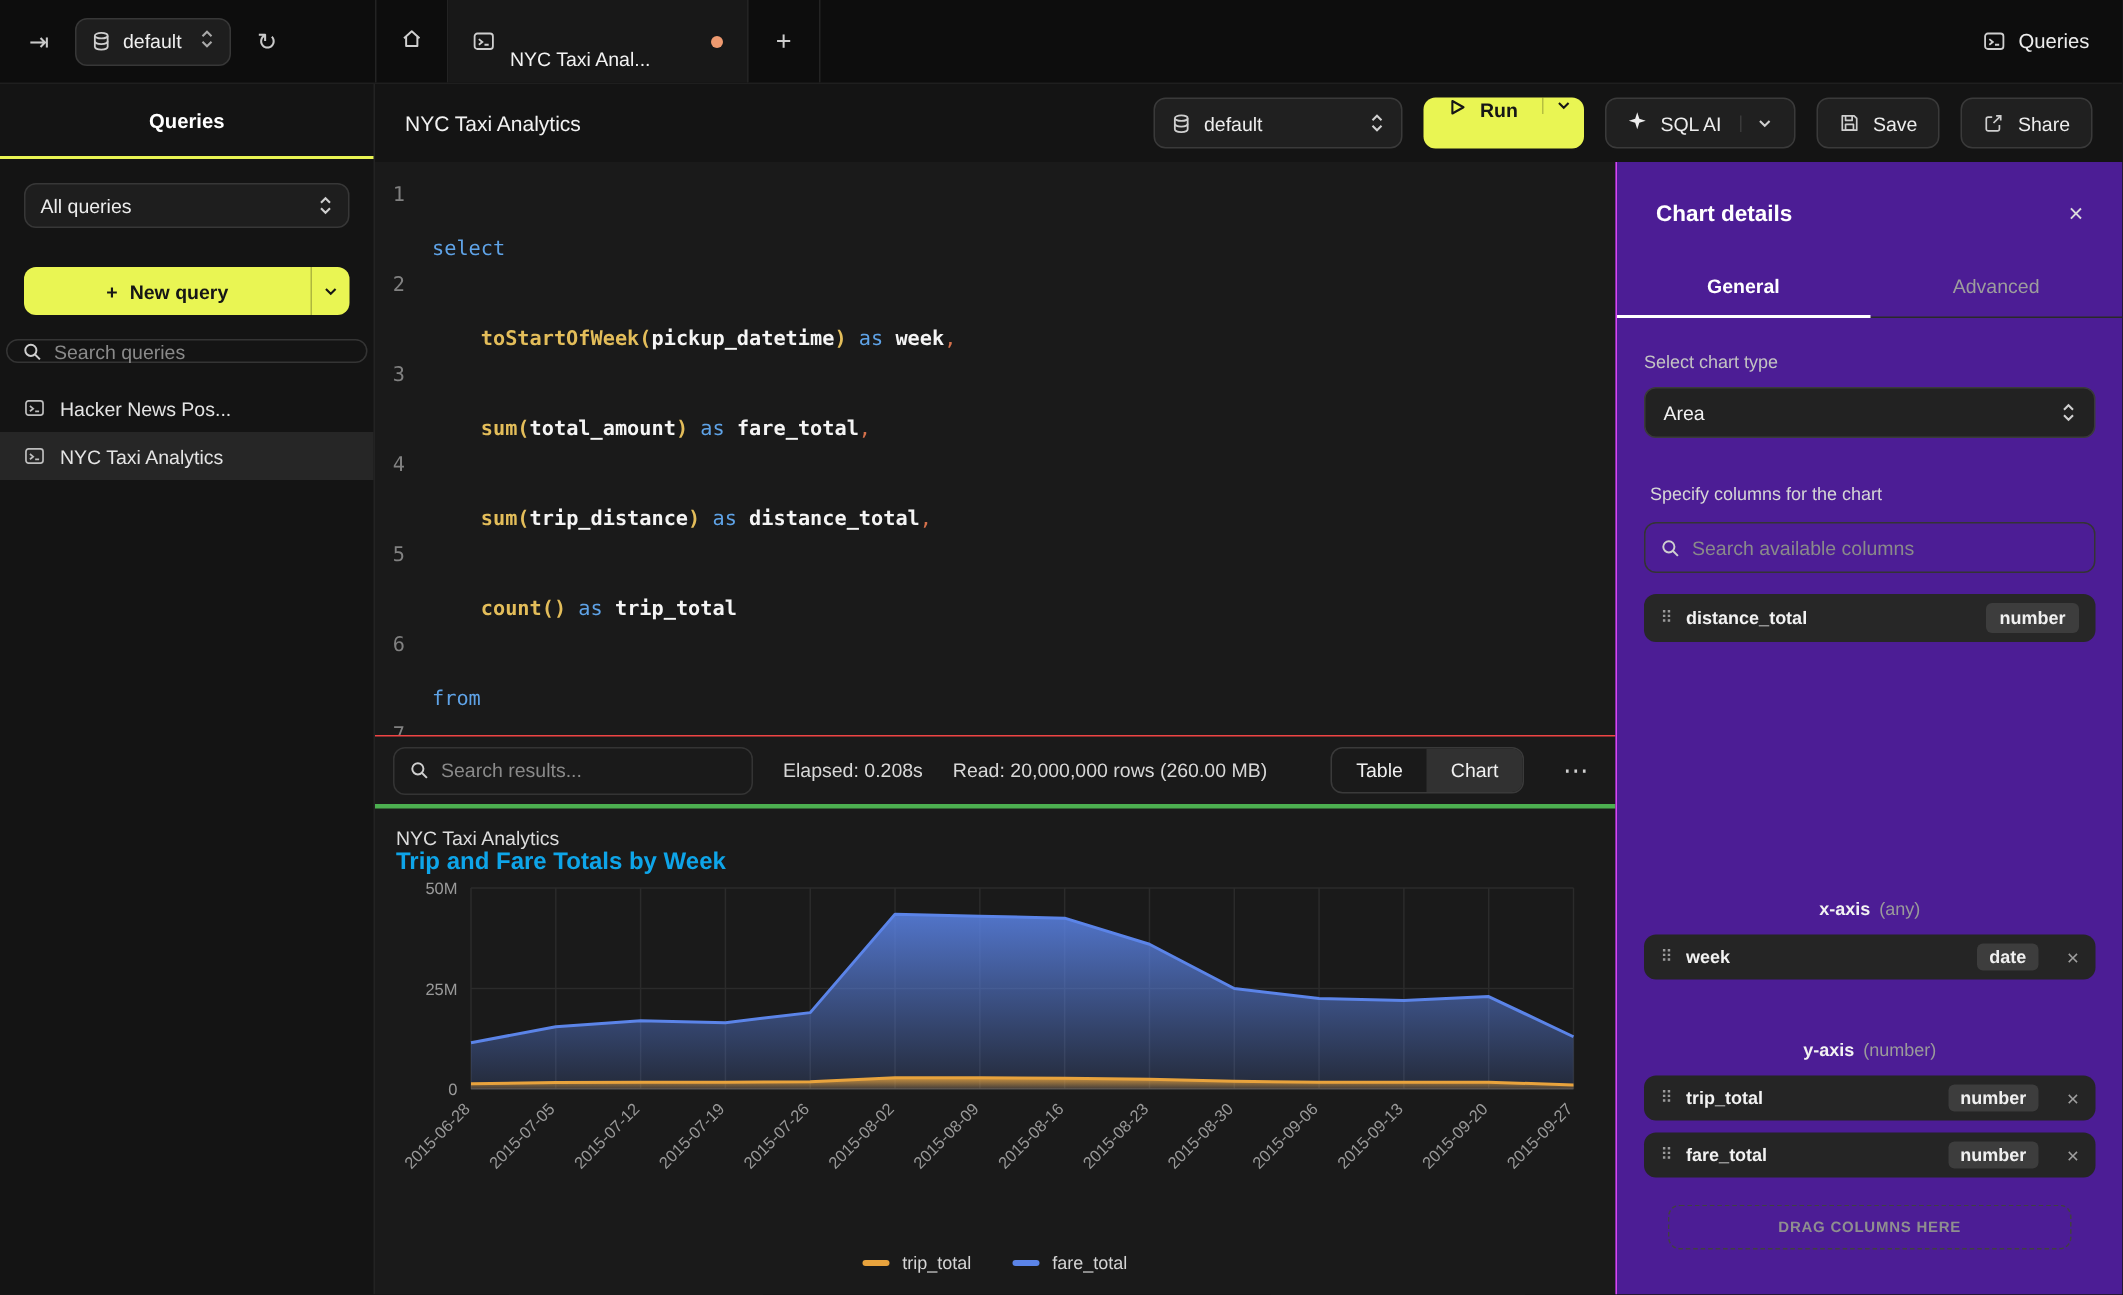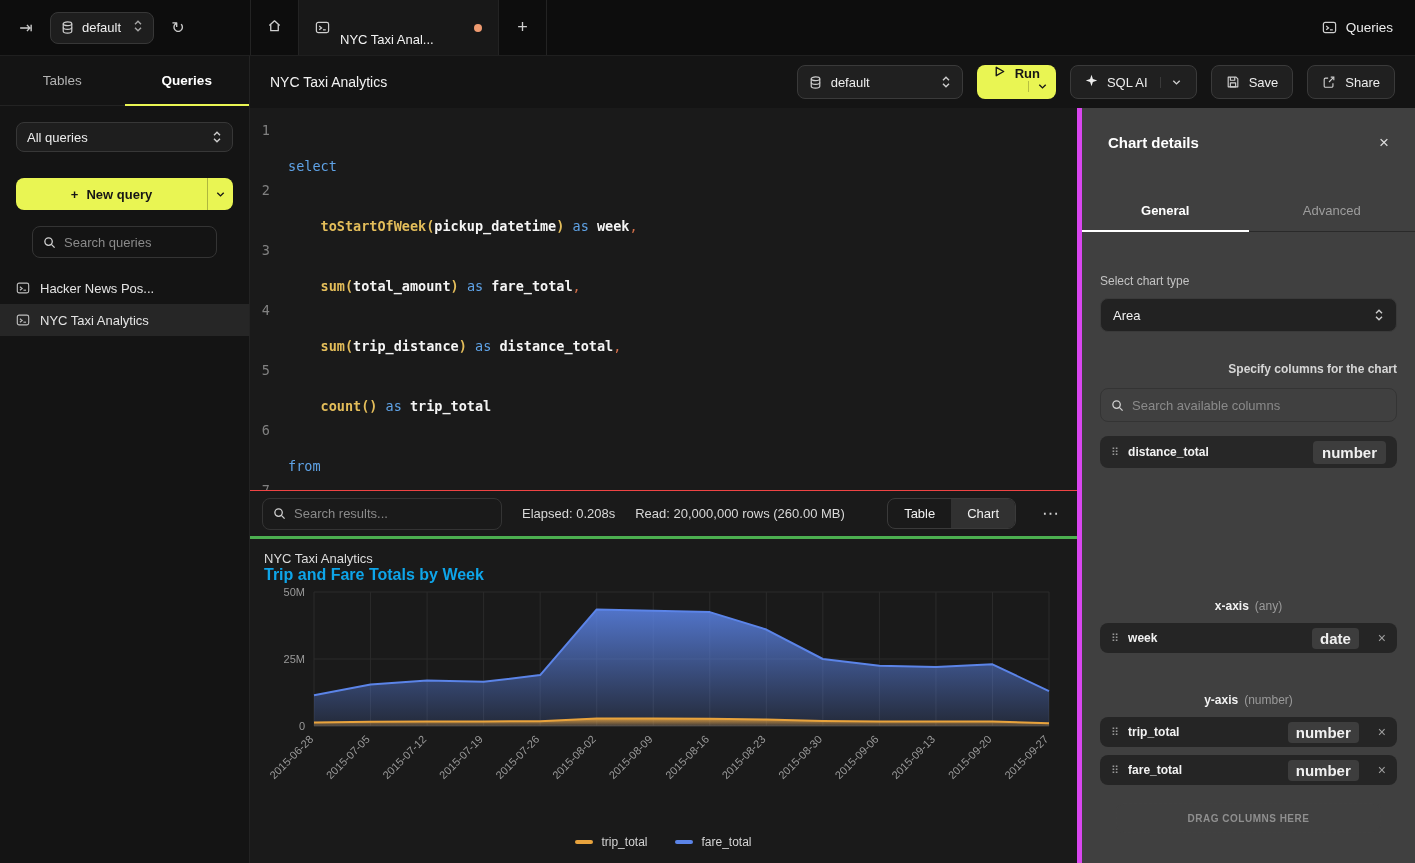--- a/index.html
+++ b/index.html
@@ -31,38 +31,38 @@
   
   .sidebar { width:250px; flex-shrink:0; background:#141414; border-right:1px solid #232323; display:flex; flex-direction:column; }
   .side-tabs { display:flex; height:50px; border-bottom:1px solid #232323; flex-shrink:0; }
   .side-tab { flex:1; display:flex; align-items:center; justify-content:center; color:#b3b3b3; cursor:pointer; position:relative; font-size:13.5px; }
   .side-tab.active { color:#ffffff; font-weight:600; }
   .side-tab.active::after { content:""; position:absolute; left:0; right:0; bottom:-1px; height:2px; background:var(--accent); }
   .side-select { margin:16px 16px 0; height:30px; background:#1e1e1e; border:1px solid #373737; border-radius:8px; display:flex; align-items:center; justify-content:space-between; padding:0 10px; color:#ededed; cursor:pointer; }
   .new-query { margin:26px 16px 0; height:32px; background:var(--accent); border-radius:8px; display:flex; align-items:stretch; color:var(--accent_text); font-weight:700; cursor:pointer; overflow:hidden; }
   .nq-main { flex:1; display:flex; align-items:center; justify-content:center; gap:8px; }
   .nq-caret { width:26px; display:flex; align-items:center; justify-content:center; border-left:1px solid rgba(0,0,0,0.25); color:#161616; }
-  .search-box { margin:16px 32px 0; height:32px; border:1px solid #343434; border-radius:8px; display:flex; align-items:center; gap:8px; padding:0 10px; color:#8a8a8a; }
+  .search-box { margin:16px 4px 0; height:16px; border:1px solid #343434; border-radius:8px; display:flex; align-items:center; gap:8px; padding:0 10px; color:#8a8a8a; }
   .search-box input { background:transparent; border:none; outline:none; color:#e8e8e8; font-size:13px; width:100%; font-family:"Liberation Sans",sans-serif; }
   .search-box input::placeholder { color:#8a8a8a; }
   .query-list { margin-top:14px; }
   .query-item { height:32px; display:flex; align-items:center; gap:10px; padding:0 16px; color:#e4e4e4; cursor:pointer; }
   .query-item.active { background:#262626; }
   .query-item .q-icon { color:#bdbdbd; display:inline-flex; }
   .q-label { white-space:nowrap; overflow:hidden; }
 
   
   .content { flex:1; display:flex; flex-direction:column; min-width:0; }
   .main-header { height:52px; flex-shrink:0; display:flex; align-items:center; padding:0 20px; gap:14px; }
   .page-title { font-size:14px; font-weight:500; color:#f2f2f2; }
   .mh-right { margin-left:auto; display:flex; align-items:center; gap:14px; }
   .btn { height:34px; background:#202020; border:1px solid #3a3a3a; border-radius:8px; display:inline-flex; align-items:center; gap:9px; padding:0 14px; color:#ededed; font-size:13px; font-weight:500; cursor:pointer; }
   .db-select { width:166px; justify-content:space-between; padding:0 11px; }
   .db-left { display:inline-flex; align-items:center; gap:9px; }
-  .run-btn { height:34px; background:var(--accent); border:none; border-radius:8px; display:inline-flex; align-items:flex-end; color:var(--accent_text); font-weight:700; cursor:pointer; overflow:hidden;flex-direction:column; }
+  .run-btn { height:34px; background:var(--accent); border:none; border-radius:8px; display:inline-flex; align-items:flex-start; color:var(--accent_text); font-weight:700; cursor:pointer; overflow:hidden; }
   .run-main { display:flex; align-items:center; gap:9px; padding:0 16px; }
   .run-caret { width:28px; display:flex; align-items:center; justify-content:center; border-left:1px solid rgba(0,0,0,0.22); color:#161616; }
   .btn .caret-sep { border-left:1px solid #3a3a3a; padding-left:10px; margin-left:3px; display:inline-flex; color:#cfcfcf; }
 
   .content-row { flex:1; display:flex; min-height:0; }
   .main-col { flex:1; display:flex; flex-direction:column; min-width:0; background:#1a1a1a; }
 
   
   .editor { flex:1; min-height:0; padding-top:10px; font-family:"DejaVu Sans Mono", monospace; font-size:13.5px; line-height:24px; overflow:hidden; cursor:text; }
   .code-line { display:flex; }
@@ -91,36 +91,36 @@
   .chart-section { height:324px; flex-shrink:0; padding:12px 14px 6px; display:flex; flex-direction:column; }
   .chart-title { font-size:13px; color:#dcdcdc; font-weight:500; }
   .chart-subtitle { font-size:16px; color:#0ea5e9; font-weight:700; margin-top:0; }
   .chart-svg-wrap { flex:1; min-height:0; }
   .legend { display:flex; justify-content:center; gap:28px; padding:2px 0 8px; }
   .legend-item { display:flex; align-items:center; gap:8px; cursor:pointer; }
   .legend-swatch { width:18px; height:4px; border-radius:2px; display:inline-block; }
   .legend-label { font-size:12px; color:#d4d4d4; }
 
   
-  .panel { width:338px; flex-shrink:0; background:#404040; border-left:5px solid #d946ef; display:flex; flex-direction:column;gap:20px; }
+  .panel { width:338px; flex-shrink:0; background:#4c1d95; border-left:1px solid #d946ef; display:flex; flex-direction:column; }
   .panel-header { display:flex; align-items:center; justify-content:space-between; padding:26px 26px 20px; }
   .panel-title { font-size:15px; font-weight:700; color:#ffffff; }
   .close-icon { color:#dcdcdc; font-size:17px; cursor:pointer; line-height:1; }
   .panel-tabs { display:flex; border-bottom:1px solid #2a2a2a; flex-shrink:0; }
   .panel-tab { flex:1; text-align:center; padding:12px 0 13px; color:#9d9d9d; cursor:pointer; position:relative; font-size:13px; }
   .panel-tab.active { color:#ffffff; font-weight:600; }
   .panel-tab.active::after { content:""; position:absolute; left:0; right:0; bottom:-1px; height:2px; background:#ffffff; }
   .panel-body { flex:1; display:flex; flex-direction:column; padding:22px 18px 16px; min-height:0; overflow:hidden; }
   .field-label { font-size:12px; color:#c3c3c3; margin-bottom:10px; }
   .panel-select { height:34px; background:#222222; border:1px solid #3a3a3a; border-radius:8px; display:flex; align-items:center; justify-content:space-between; padding:0 12px; color:#f2f2f2; cursor:pointer; }
-  .cols-label { margin-top:30px; font-size:12px; color:#d6d6d6; font-weight:700; margin-bottom:12px; padding-left:4px;text-align:right; }
+  .cols-label { margin-top:30px; font-size:12px; color:#d6d6d6; font-weight:400; margin-bottom:12px; padding-left:4px; }
   .panel-search { margin:0; height:34px; }
   .col-item { margin-top:14px; height:32px; background:#272727; border-radius:8px; display:flex; align-items:center; gap:9px; padding:0 11px; cursor:grab; }
   .col-name { font-size:12px; font-weight:700; color:#f2f2f2; }
-  .badge { margin-left:auto; background:#3d3d3d; color:#f0f0f0; border-radius:4px; padding:3px 9px; font-size:15px; font-weight:700; }
+  .badge { margin-left:auto; background:#3d3d3d; color:#f0f0f0; border-radius:4px; padding:3px 9px; font-size:12px; font-weight:700; }
   .drag-dots { color:#9a9a9a; font-size:11px; line-height:1; }
   .spacer { flex:1; }
   .axis-head { display:flex; justify-content:center; gap:6px; font-size:12px; margin:10px 0 10px; }
   .axis-name { font-weight:700; color:#f2f2f2; }
   .axis-hint { color:#9a9a9a; }
   .axis-item { height:30px; background:#252525; border-radius:8px; display:flex; align-items:center; gap:9px; padding:0 11px; margin-bottom:8px; cursor:grab; }
   .axis-item .badge { padding:2px 8px; }
   .remove-icon { color:#9f9f9f; font-size:14px; margin-left:10px; cursor:pointer; line-height:1; }
   .y-head { margin-top:32px; }
   .dropzone { margin:10px 16px 14px; border:1px dashed #414141; border-radius:8px; height:30px; display:flex; align-items:center; justify-content:center; font-size:10px; font-weight:700; letter-spacing:0.5px; color:#8f8f8f; }
@@ -184,21 +184,20 @@
         </span>
         <span>Queries</span>
       </button>
     </div>
   </header>
 
   <div class="body-row">
 
     <aside class="sidebar">
       <div class="side-tabs">
-        <div class="side-tab">Tables</div>
         <div class="side-tab active">Queries</div>
       </div>
       <div class="side-select">
         <span>All queries</span>
         <span class="chev sub-icon">
           <svg width="10" height="14" viewBox="0 0 10 14" fill="none" stroke="currentColor" stroke-width="1.4">
               <path d="M2 5.2 5 2.2l3 3"></path>
               <path d="M2 8.8l3 3 3-3"></path>
             </svg>
         </span>

